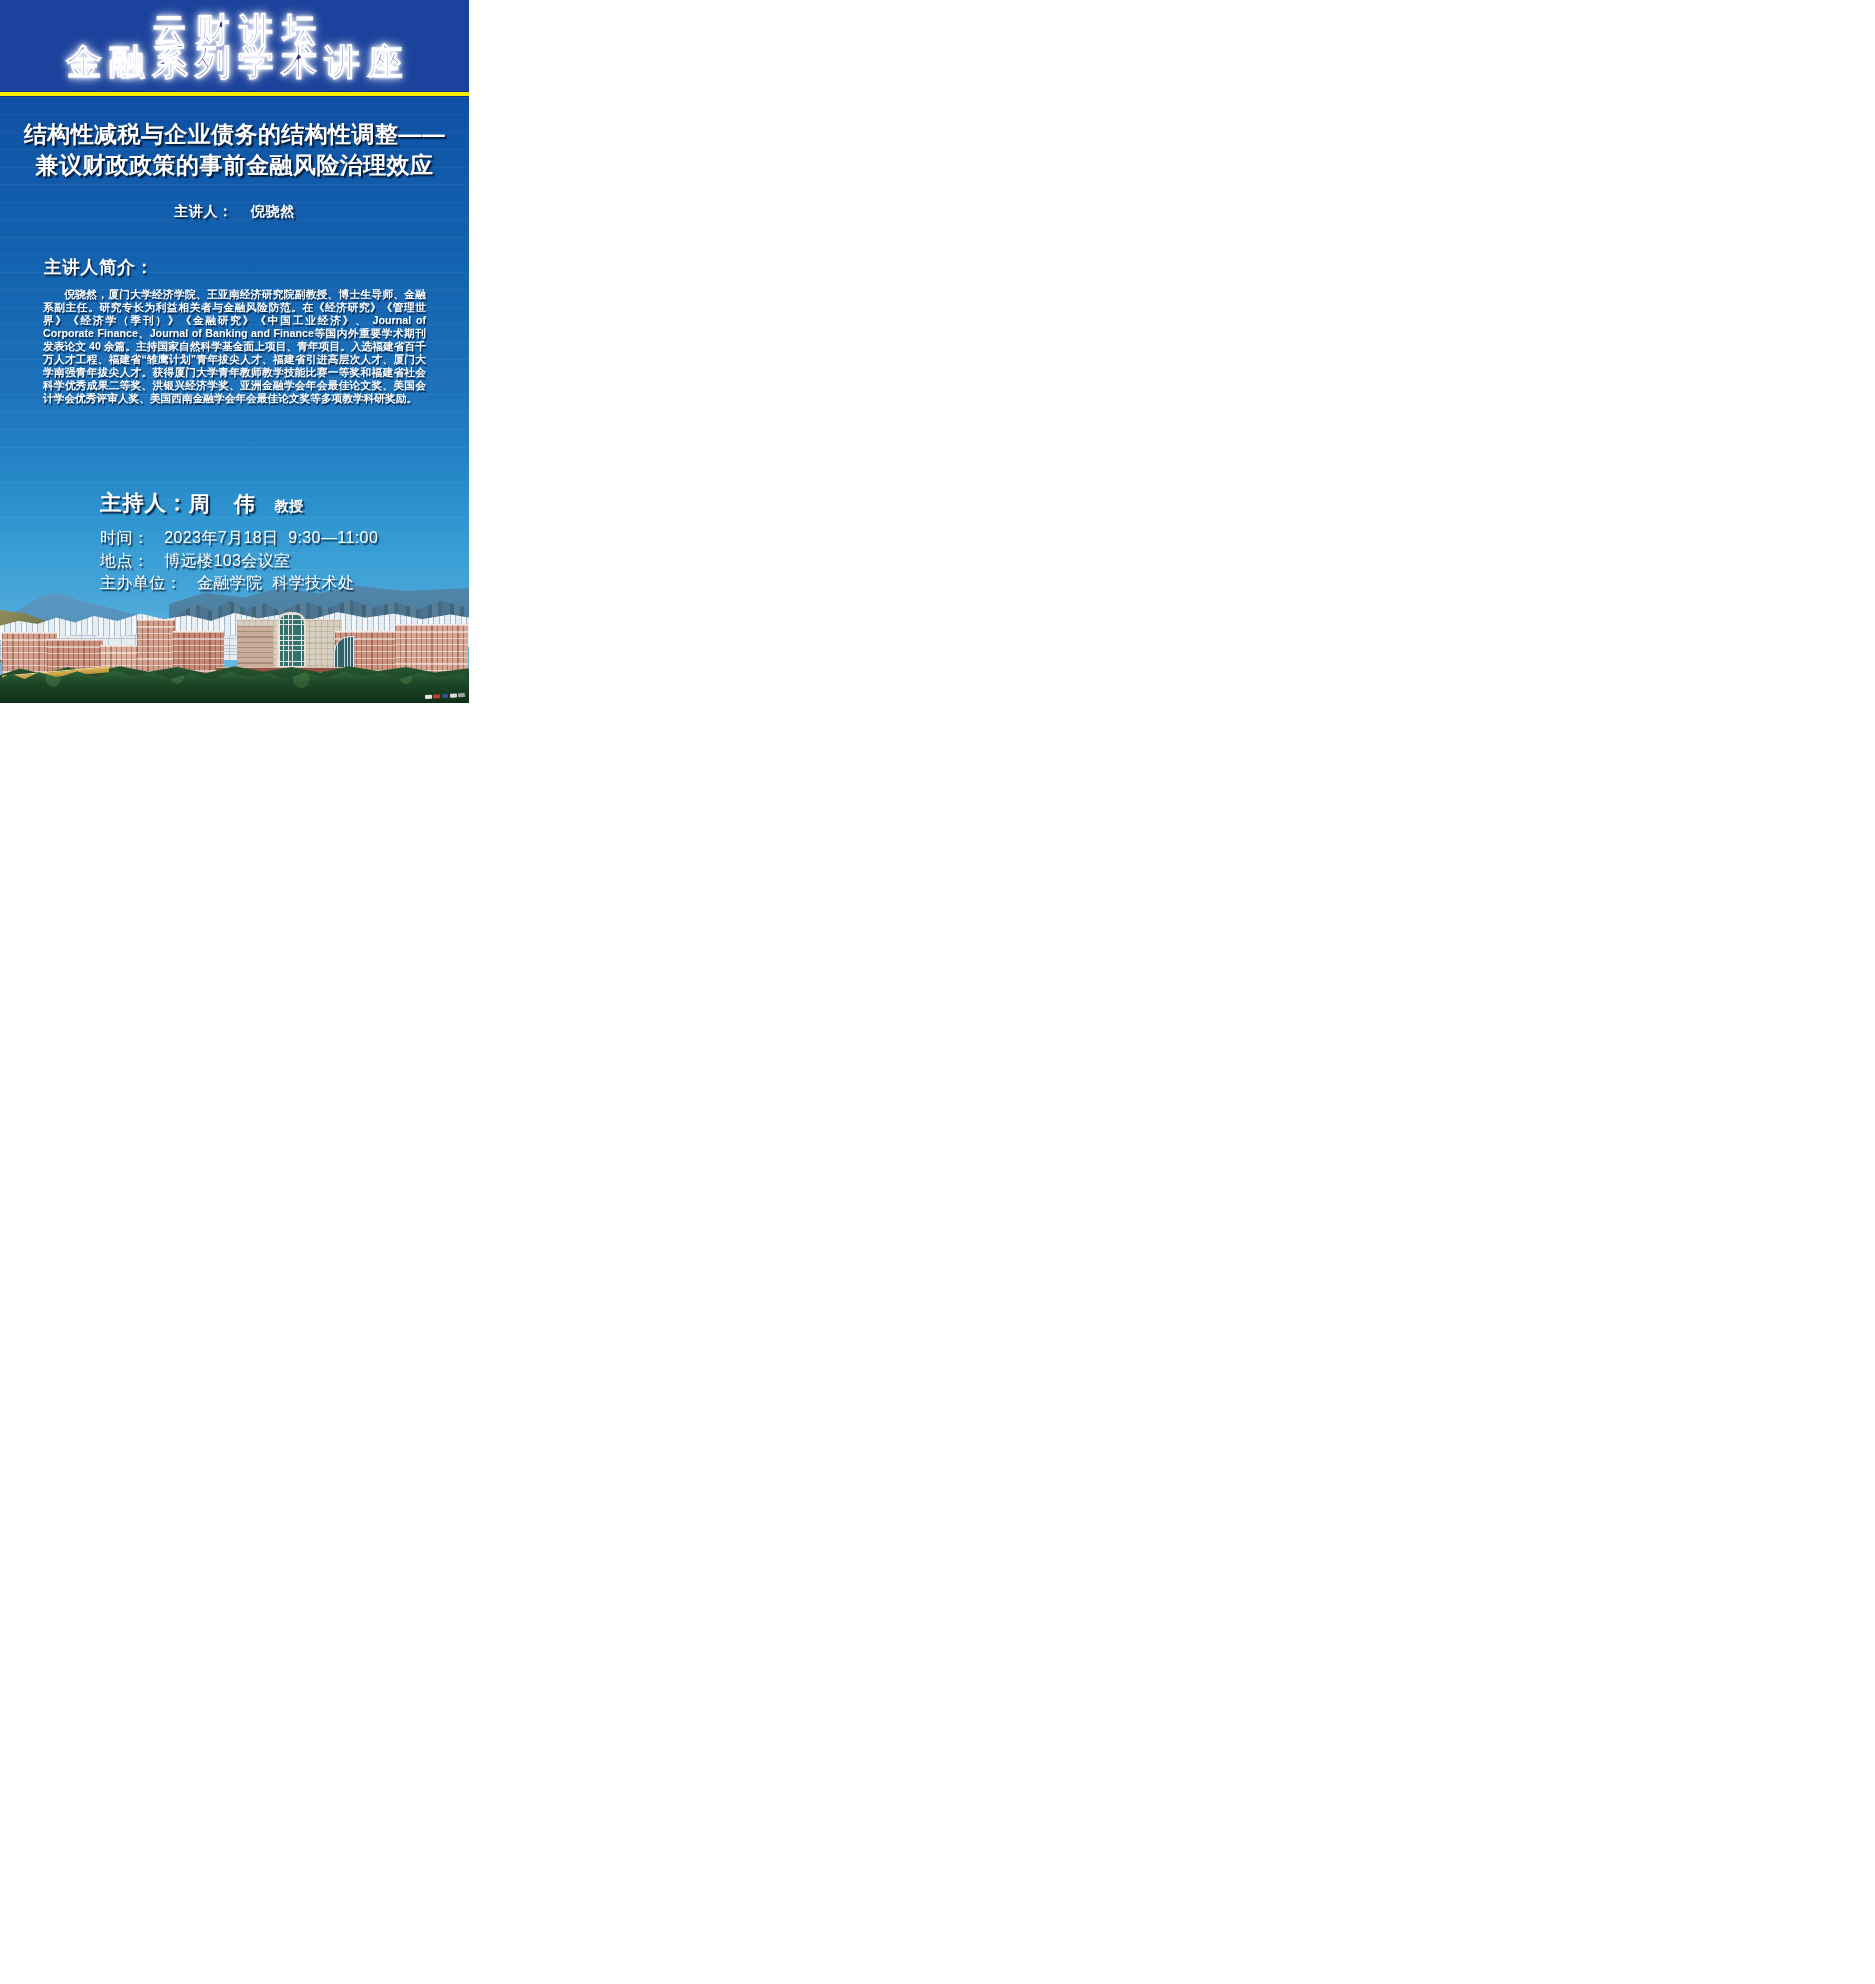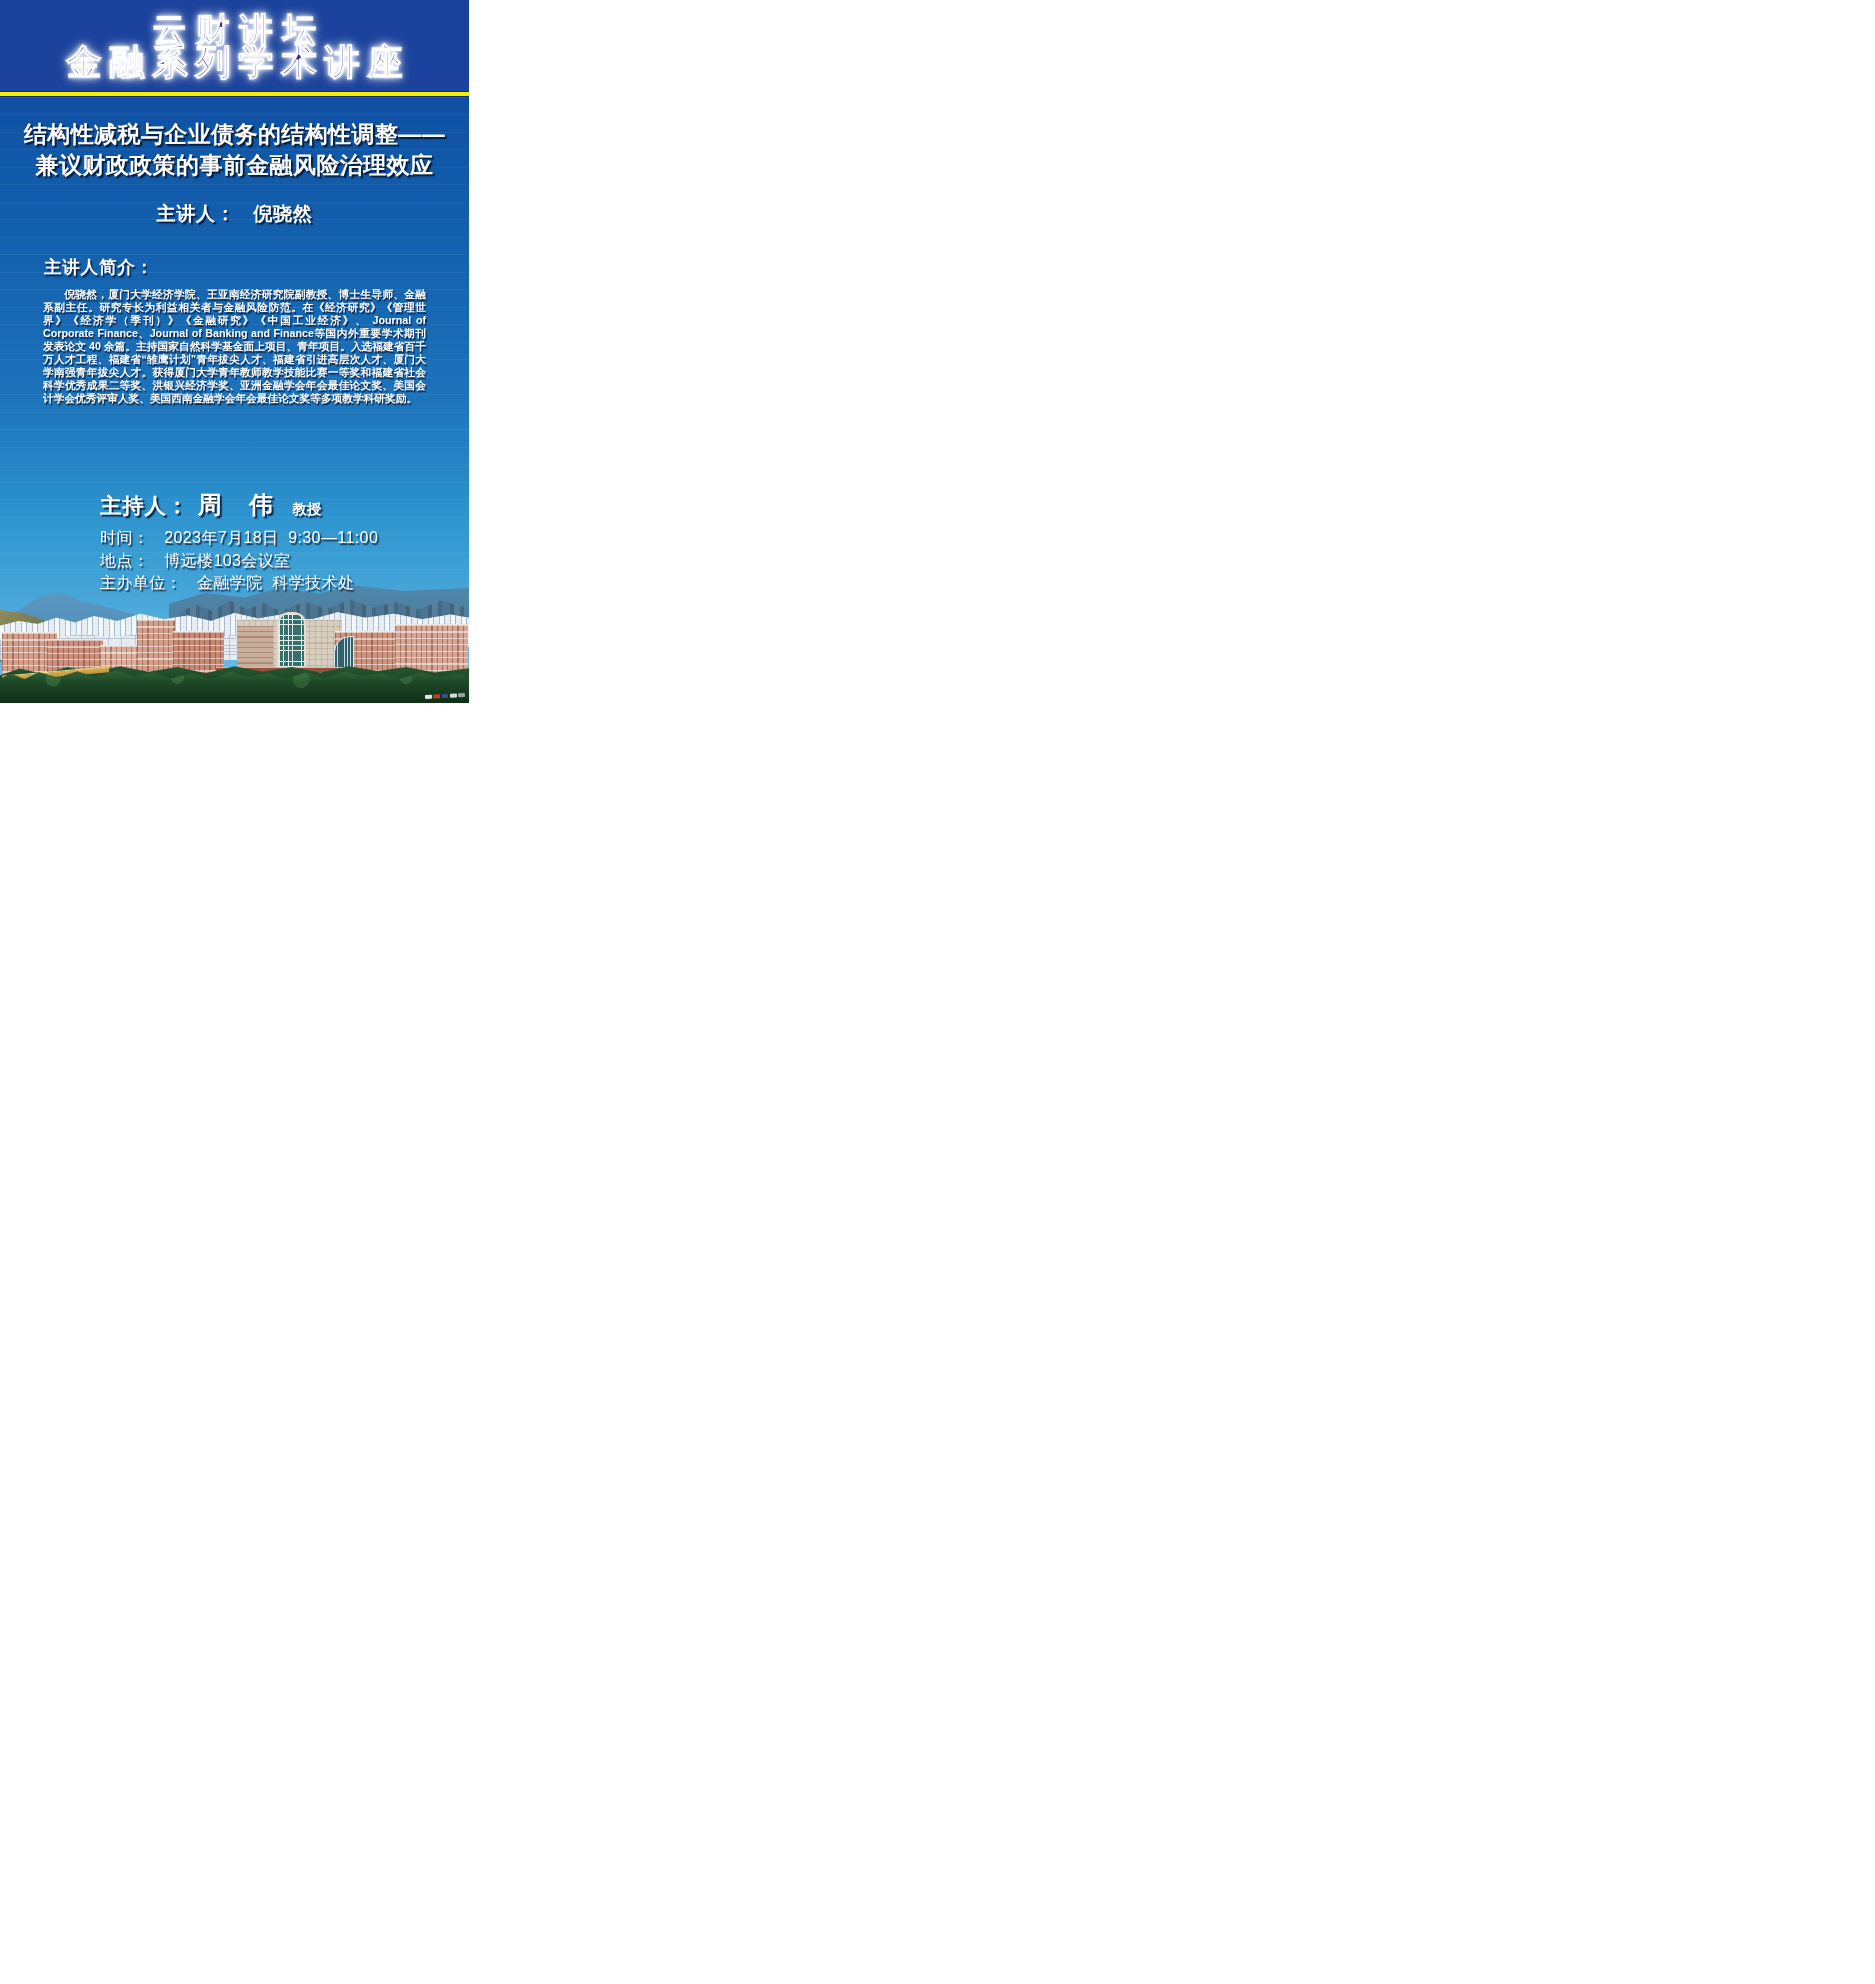--- a/index.html
+++ b/index.html
@@ -32,42 +32,42 @@
   .big-white{
     position:absolute; left:0; right:0; text-align:center; line-height:1;
     color:#ffffff; font-weight:900;
     text-shadow:2px 2.4px 1.2px rgba(5,25,55,.9), 0.8px 1.2px 0.8px rgba(5,25,55,.6);
   }
   .title1{top:123px; font-size:23px; letter-spacing:0.4px;}
   .title2{top:154px; font-size:23px; letter-spacing:0.4px;}
   .speaker-line{
     position:absolute; top:204px; left:0; right:0;
     display:flex; justify-content:center; align-items:baseline; gap:17.5px;
-    color:#fff; font-weight:900; font-size:19px; line-height:1; letter-spacing:0.8px;
+    color:#fff; font-weight:900; font-size:14px; line-height:1; letter-spacing:0.8px;
     text-shadow:2px 2.4px 1.2px rgba(5,25,55,.9);
   }
   .bio-heading{
     position:absolute; left:44px; top:259px;
     color:#fff; font-weight:900; font-size:17.5px; line-height:1; letter-spacing:0.8px;
     text-shadow:1.6px 2px 1.2px rgba(5,25,55,.85);
   }
   .bio-para{
     position:absolute; left:43px; top:288px; width:383px;
     color:#fff; font-weight:700; font-size:10.7px; line-height:13px;
     text-align:justify; text-indent:21.4px;
     text-shadow:1.2px 1.6px 0.8px rgba(4,24,52,.8);
   }
   .host-line{
     position:absolute; left:100px; top:493px;
     display:flex; align-items:flex-end;
     color:#fff; font-weight:900; line-height:1;
     text-shadow:2px 2.4px 1.2px rgba(5,25,55,.9);
   }
   .host-label{font-size:21.4px; letter-spacing:0.8px;}
-  .host-name{font-size:24px; margin-left:9px; white-space:pre; letter-spacing:1.6px;}
+  .host-name{font-size:21px; margin-left:0; white-space:pre; letter-spacing:1.6px;}
   .host-title{font-size:14.3px; margin-left:18px; padding-bottom:1.2px;}
   .detail-row{
     position:absolute; left:100px; display:flex; align-items:baseline;
     color:#fff; font-weight:400; font-size:16px; line-height:1; letter-spacing:0.4px;
     text-shadow:1.6px 2px 1.2px rgba(5,25,55,.85);
   }
   .d-time{top:530px;} .d-venue{top:553px;} .d-org{top:575px;}
   .detail-row .val{white-space:pre; margin-left:15px;text-align:center;}
   
   .photo{position:absolute; left:0; right:0; bottom:0; height:131px;}

